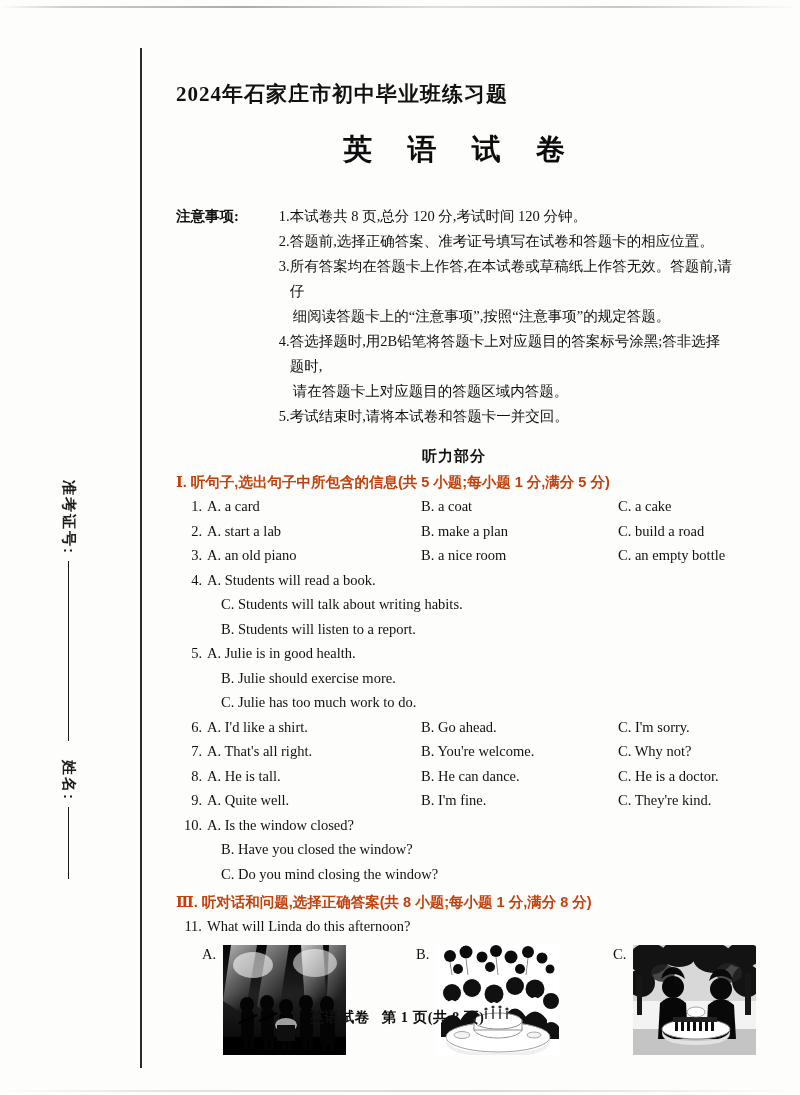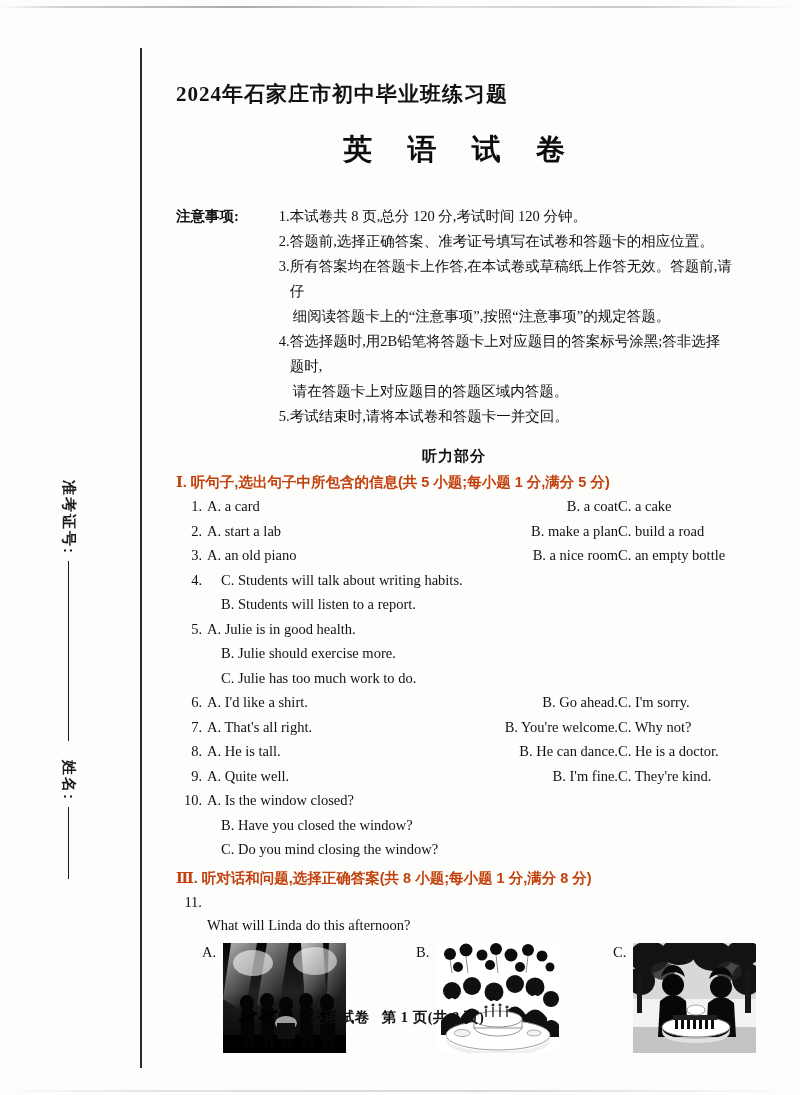--- a/index.html
+++ b/index.html
@@ -174,32 +174,31 @@
     flex: 0 0 26px;
     text-align: right;
     padding-right: 5px;
     white-space: nowrap;
   }
   .q-opts-inline {
     flex: 1 1 auto;
     display: flex;
   }
   .opt-a { flex: 0 0 214px; }
-  .opt-b { flex: 0 0 197px; text-align: right; }
+  .opt-b { flex: 0 0 197px; }
   .opt-c { flex: 1 1 auto; }
 
   .q-opts-stacked {
     flex: 1 1 auto;
   }
   .q-opts-stacked .opt-line { display: block; }
   .q-opts-stacked .opt-line.sub { padding-left: 14px; }
 
   .q-stem {
     flex: 1 1 auto;
-    margin-top: 23px;
   }
 
   
   .pic-row {
     display: flex;
     margin-top: 6px;
     padding-left: 26px;
   }
   .pic-cell {
     display: flex;
@@ -325,20 +324,21 @@
       <span class="q-opts-inline">
         <span class="opt-a">A. an old piano</span>
         <span class="opt-b">B. a nice room</span>
         <span class="opt-c">C. an empty bottle</span>
       </span>
     </div>
 
     <div class="q">
       <span class="q-num">4.</span>
       <span class="q-opts-stacked">
+        <span class="opt-line">A. Students will read a book.</span>
         <span class="opt-line sub">C. Students will talk about writing habits.</span>
         <span class="opt-line sub">B. Students will listen to a report.</span>
       </span>
     </div>
 
     <div class="q">
       <span class="q-num">5.</span>
       <span class="q-opts-stacked">
         <span class="opt-line">A. Julie is in good health.</span>
         <span class="opt-line sub">B. Julie should exercise more.</span>

